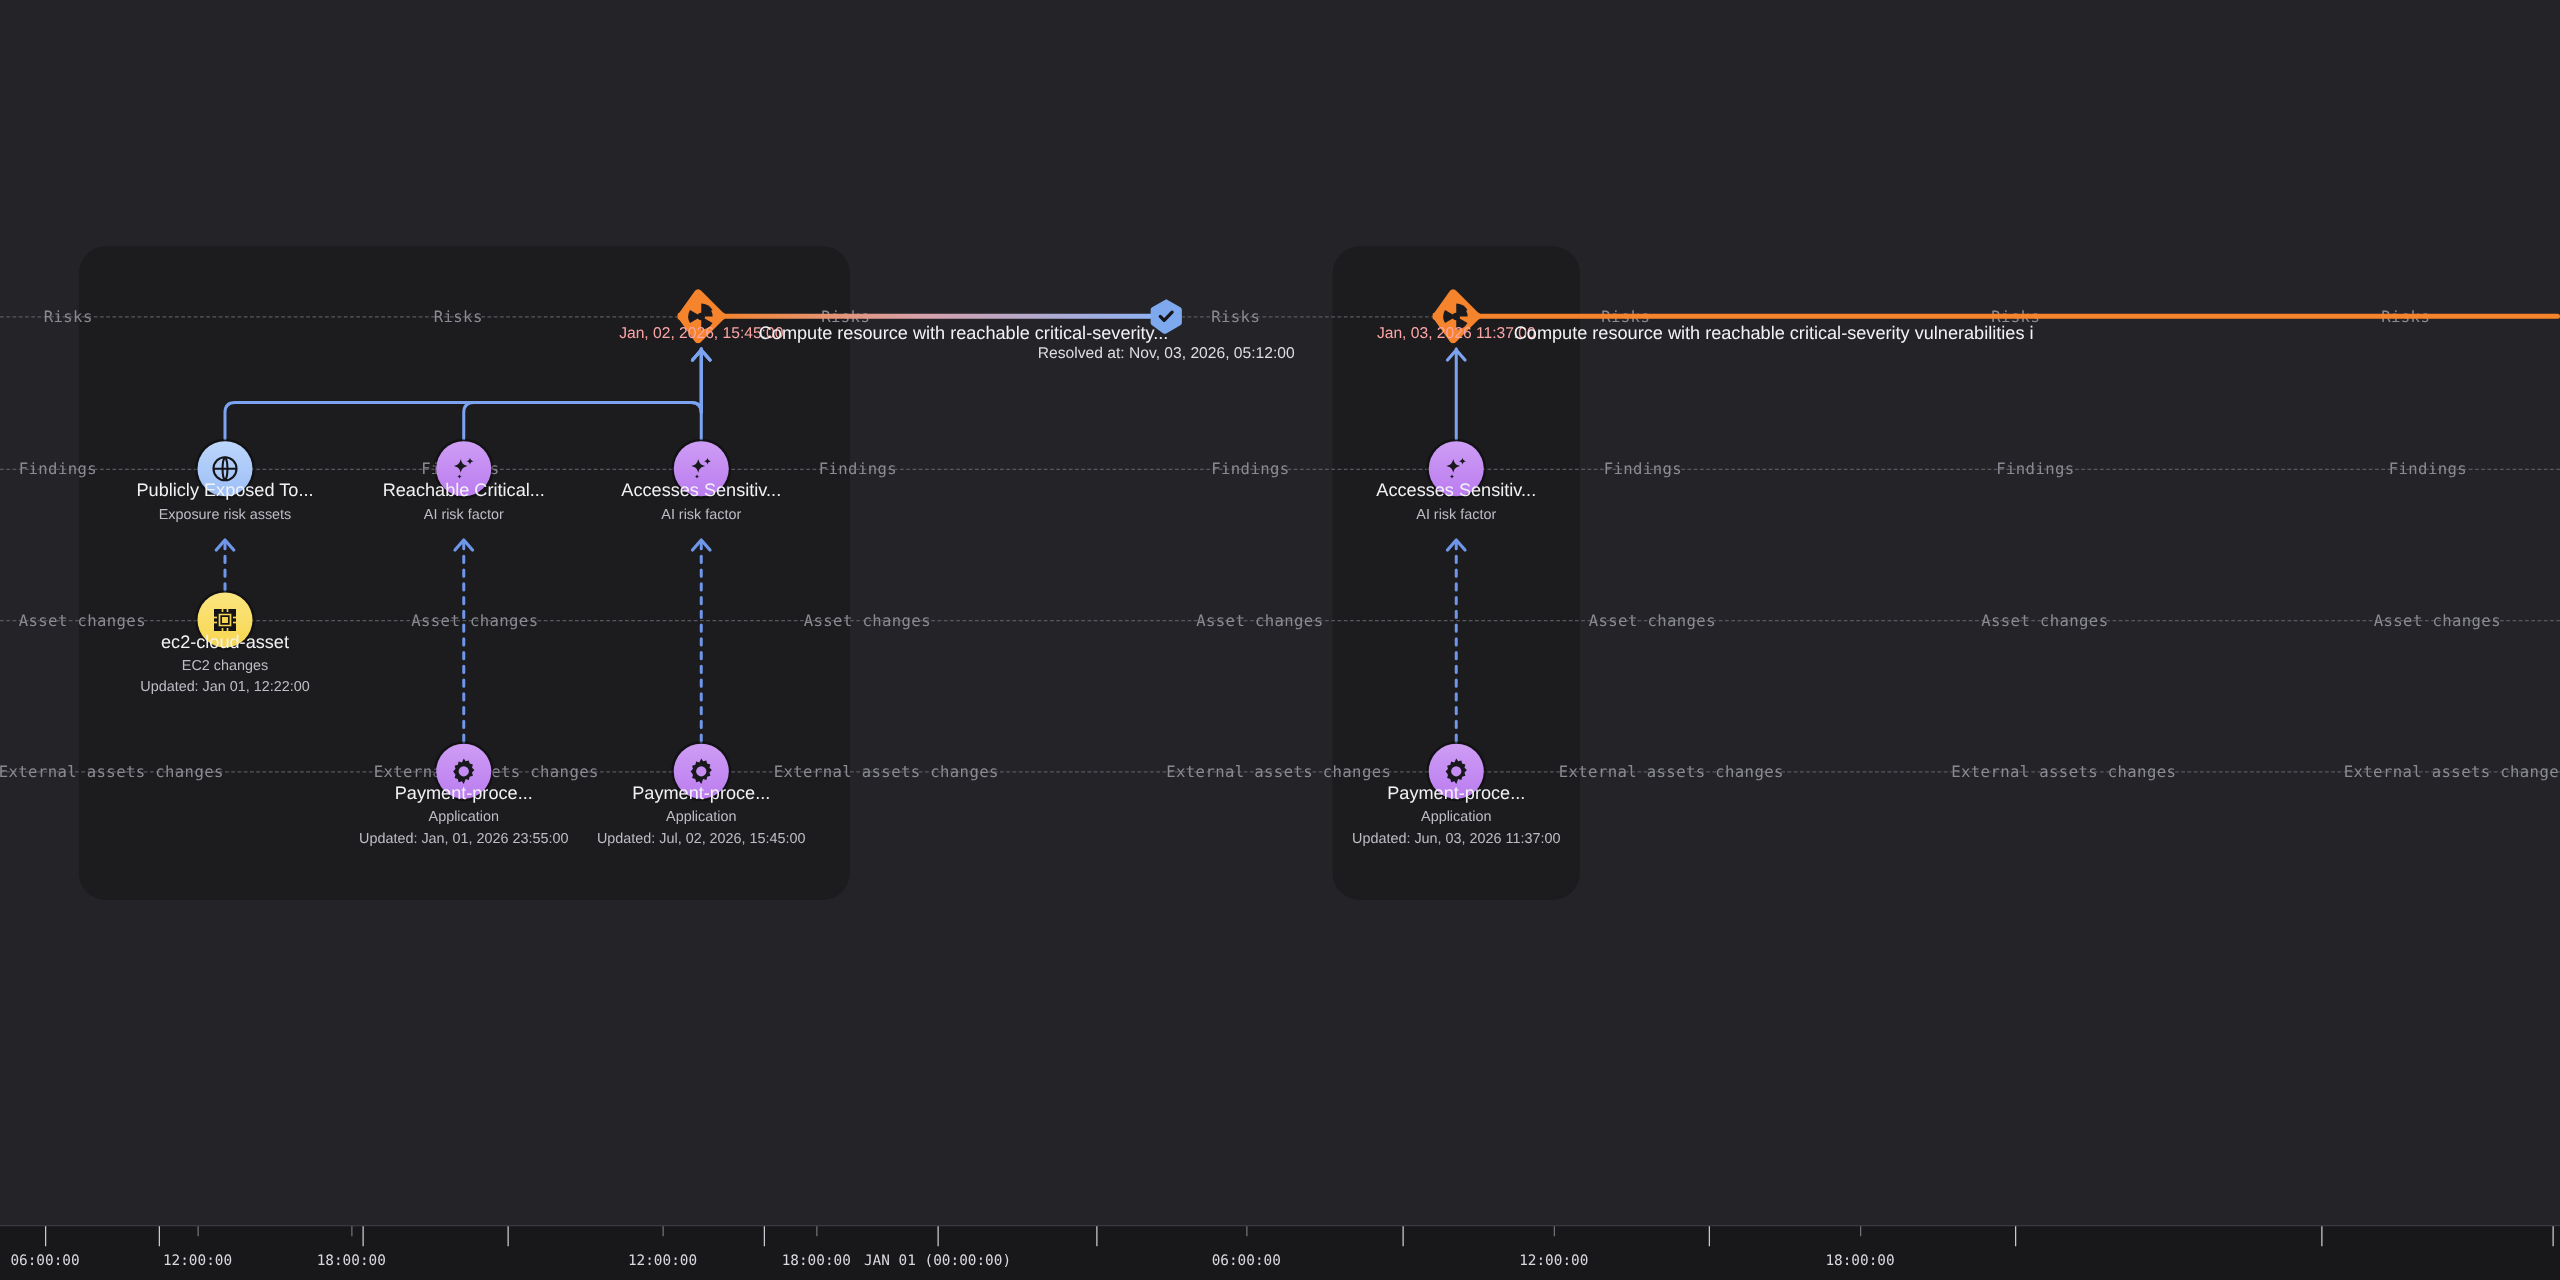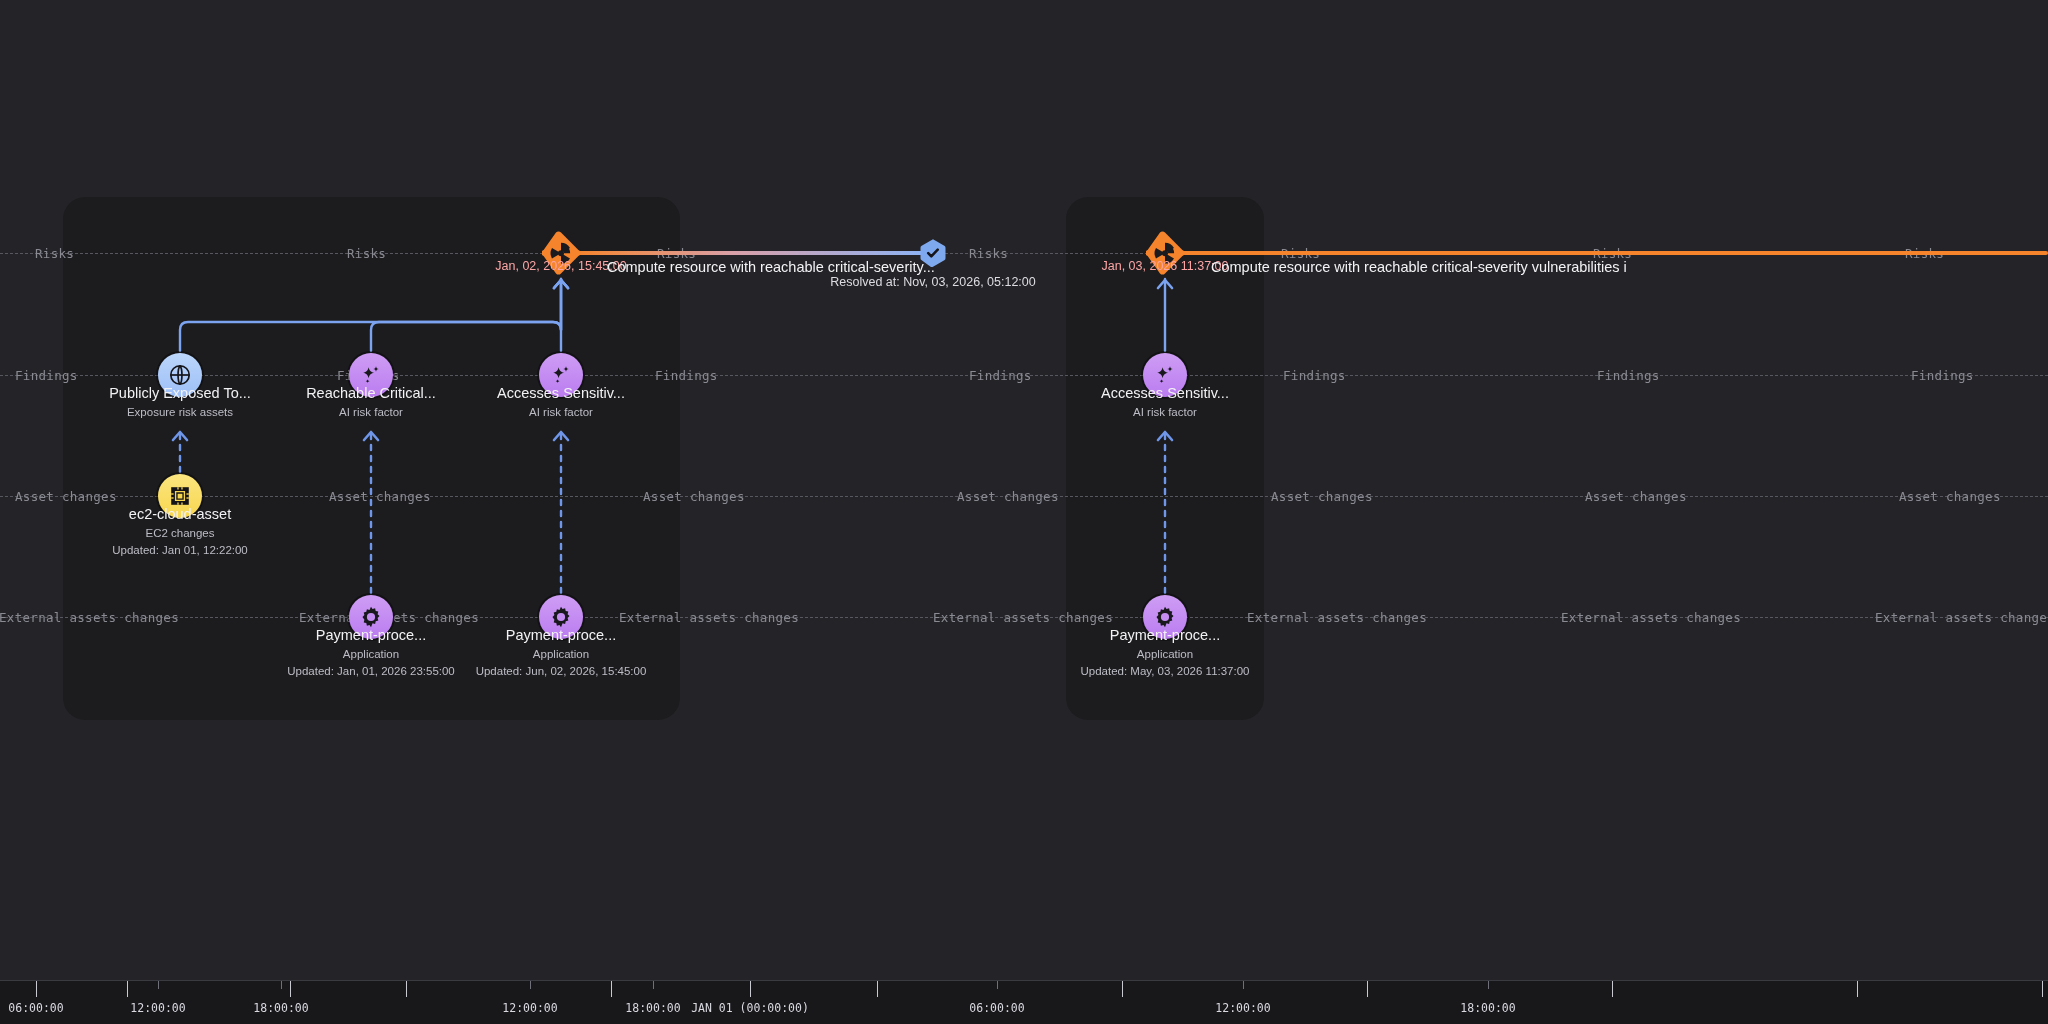--- a/index.html
+++ b/index.html
@@ -253,34 +253,34 @@
     <div class="node" style="left: 561px; top: 617px;">
       <div class="node-circle ai">
         <svg width="24" height="24" viewBox="0 0 24 24">
           <path d="M12 1.8l1.5 2.2 2.6-.7.6 2.6 2.6.7-.7 2.6 1.9 1.9-1.9 1.9.7 2.6-2.6.7-.6 2.6-2.6-.7L12 22.2l-1.5-2.2-2.6.7-.6-2.6-2.6-.7.7-2.6L3.5 12l1.9-1.9-.7-2.6 2.6-.7.6-2.6 2.6.7z" fill="#18181d"></path>
           <circle cx="12" cy="12" r="4.1" fill="#c58df2"></circle>
         </svg>
       </div>
       <div class="node-labels">
         <div class="node-title">Payment-proce...</div>
         <div class="node-sub">Application</div>
-        <div class="node-sub2">Updated: Jun, 02, 2026, 15:45:00</div>
+        <div class="node-sub2">Updated: Jul, 02, 2026, 15:45:00</div>
       </div>
     </div>
     <div class="node" style="left: 1165px; top: 617px;">
       <div class="node-circle ai">
         <svg width="24" height="24" viewBox="0 0 24 24">
           <path d="M12 1.8l1.5 2.2 2.6-.7.6 2.6 2.6.7-.7 2.6 1.9 1.9-1.9 1.9.7 2.6-2.6.7-.6 2.6-2.6-.7L12 22.2l-1.5-2.2-2.6.7-.6-2.6-2.6-.7.7-2.6L3.5 12l1.9-1.9-.7-2.6 2.6-.7.6-2.6 2.6.7z" fill="#18181d"></path>
           <circle cx="12" cy="12" r="4.1" fill="#c58df2"></circle>
         </svg>
       </div>
       <div class="node-labels">
         <div class="node-title">Payment-proce...</div>
         <div class="node-sub">Application</div>
-        <div class="node-sub2">Updated: May, 03, 2026 11:37:00</div>
+        <div class="node-sub2">Updated: Jun, 03, 2026 11:37:00</div>
       </div>
     </div>
     <div class="risk-bar" style="left: 575px; top: 251px; width: 350px; background: linear-gradient(90deg, rgb(245, 132, 44) 0%, rgb(217, 160, 168) 45%, rgb(141, 179, 245) 100%);"></div>
     <div class="risk-node" style="left: 561px; top: 253px;">
       <div class="risk-shape"><svg width="38" height="44" viewBox="0 0 38 44">
           <path d="M19 1.6 36.4 19a3.2 3.2 0 0 1 0 6L19 42.4a3.2 3.2 0 0 1-5-0L1.6 25a3.2 3.2 0 0 1 0-6L14 1.6a3.2 3.2 0 0 1 5 0Z" fill="#f5842c"></path>
           <g fill="#1b1b1f">
             <path d="M19 19.2a3 3 0 0 1 3 3h6.1a9.1 9.1 0 0 0-4.6-7.9l-3 5.2a3 3 0 0 1-1.5-.3Z" fill="#1b1b1f"></path>
             <path d="M19 22.2 L13.8 13.2 A10.4 10.4 0 0 1 24.2 13.2 Z" fill="#1b1b1f" transform="rotate(-90 19 22.2)"></path>
             <path d="M19 22.2 L13.8 13.2 A10.4 10.4 0 0 1 24.2 13.2 Z" fill="#1b1b1f" transform="rotate(30 19 22.2)"></path>

